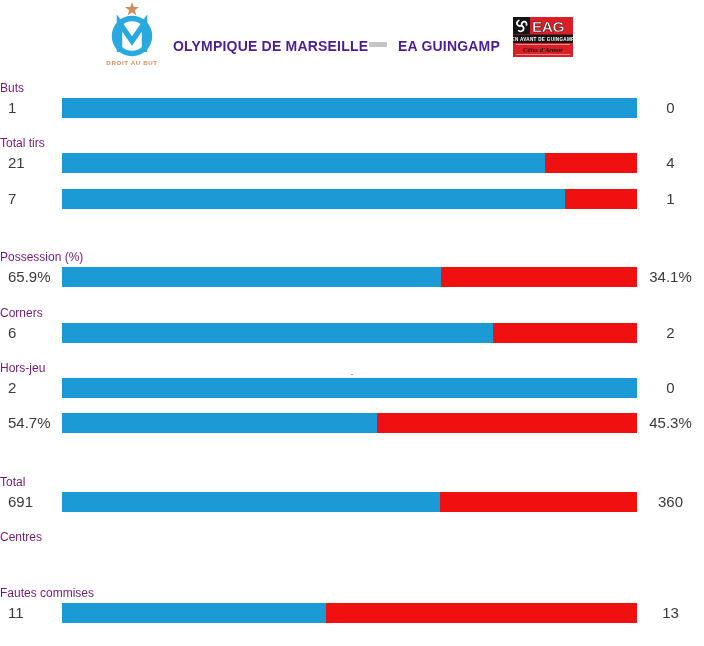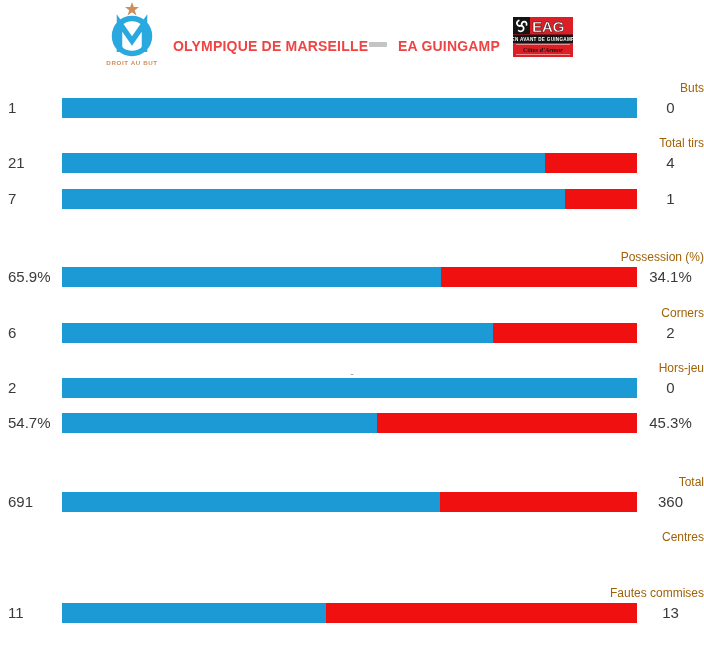--- a/index.html
+++ b/index.html
@@ -5,35 +5,35 @@
   html,body { margin:0; padding:0; background:#fff; }
   .page {
     width:704px; height:646px; background:#ffffff; position:relative;
     font-family:"Liberation Sans", sans-serif; overflow:hidden;
   }
   
   .header { position:relative; height:75px; }
   .om-logo { position:absolute; left:100px; top:1px; }
   .team-name {
     position:absolute; top:38px; font-size:14px; font-weight:bold;
-    color:#ef4444; letter-spacing:0.2px; white-space:nowrap;
+    color:#4c1d95; letter-spacing:0.2px; white-space:nowrap;
   }
   .home-name { left:173px; }
   .away-name { left:398px; }
   .vs-dash {
     position:absolute; left:369px; top:42px; width:18px; height:5px;
     background:#c4c4c4; border-radius:1px;
   }
   .eag-logo { position:absolute; left:513px; top:17px; }
   
   .stats { position:absolute; top:75px; left:0; width:704px; }
   .row { height:55.4px; position:relative; }
   .row-label {
-    text-align:right; padding-top:6px; height:14px; line-height:14px;
-    font-size:12px; color:#a16207;
+    text-align:left; padding-top:6px; height:14px; line-height:14px;
+    font-size:12px; color:#701a75;
   }
   .row-note {
     position:absolute; left:0; right:0; top:13px; text-align:center;
     font-size:11px; color:#9a9a9a; line-height:10px; pointer-events:none;
   }
   .row-bars { display:flex; align-items:center; margin-top:3px; height:20px; }
   .val {
     font-size:15px; color:#3a3a3a; line-height:20px; box-sizing:border-box;
     white-space:nowrap;
   }

